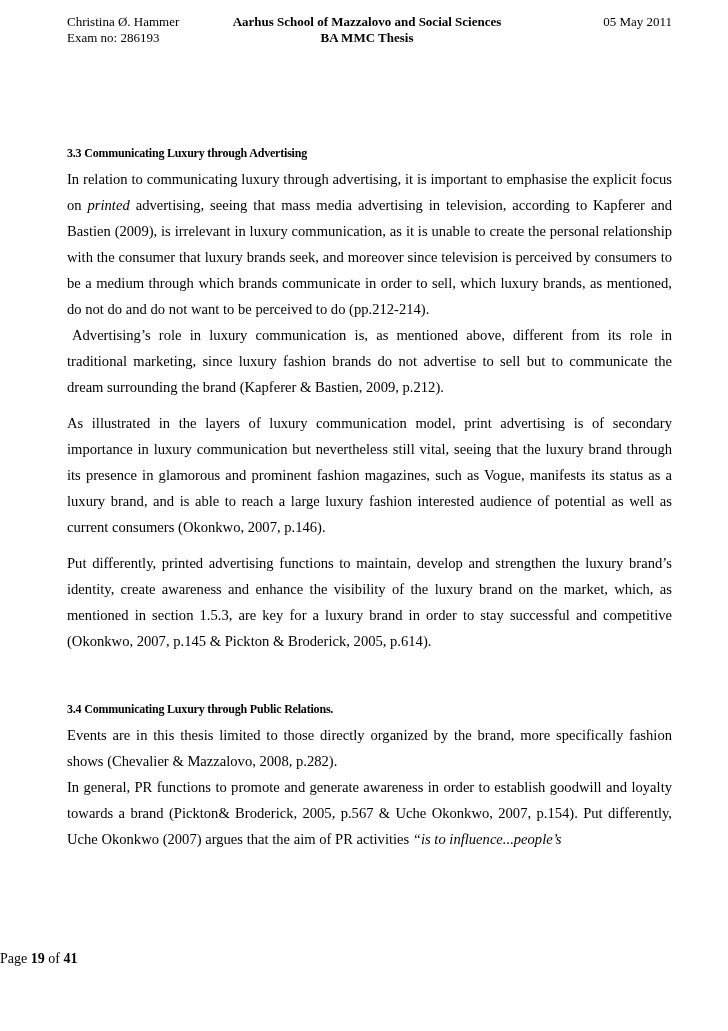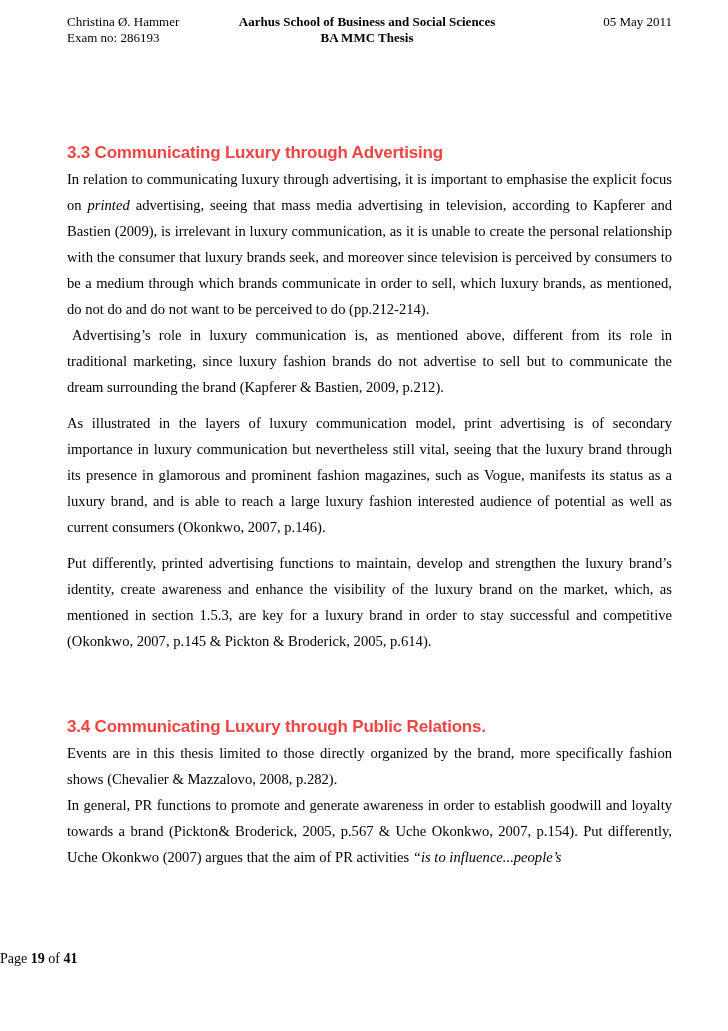--- a/index.html
+++ b/index.html
@@ -62,31 +62,31 @@
     line-height: 26px;
     text-align: justify;
   }
   .para {
     margin: 0;
     padding: 0;
   }
   .para.spaced { margin-top: 10px; }
   .para.indent { text-indent: 5px; }
   .heading {
-    font-family: Liberation Sans, sans-serif;
+    font-family: Liberation Serif, serif;
     font-weight: bold;
-    font-size: 17px;
-    color: #ef4444;
+    font-size: 12px;
+    color: #000000;
     margin: 0;
     padding: 0;
     line-height: 26px;
     letter-spacing: -0.2px;
   }
   .heading.h33 { margin-top: 40px; }
-  .heading.h34 { margin-top: 60px; }
+  .heading.h34 { margin-top: 42px; }
   em { font-style: italic; }
   .footer {
     position: absolute;
     left: 0;
     width: 728px;
     top: 950px;
     text-align: left;
     font-size: 14px;
     line-height: 18px;
   }
@@ -96,21 +96,21 @@
 <body>
 
 <div class="page">
 
   <div class="header">
     <div class="left">
       <span class="line">Christina Ø. Hammer</span>
       <span class="line">Exam no: 286193</span>
     </div>
     <div class="center">
-      <span class="line">Aarhus School of Business and Social Sciences</span>
+      <span class="line">Aarhus School of Mazzalovo and Social Sciences</span>
       <span class="line">BA MMC Thesis</span>
     </div>
     <div class="right">
       <span class="line">05 May 2011</span>
     </div>
   </div>
 
   <div class="body">
 
     <h2 class="heading h33">3.3 Communicating Luxury through Advertising</h2>

